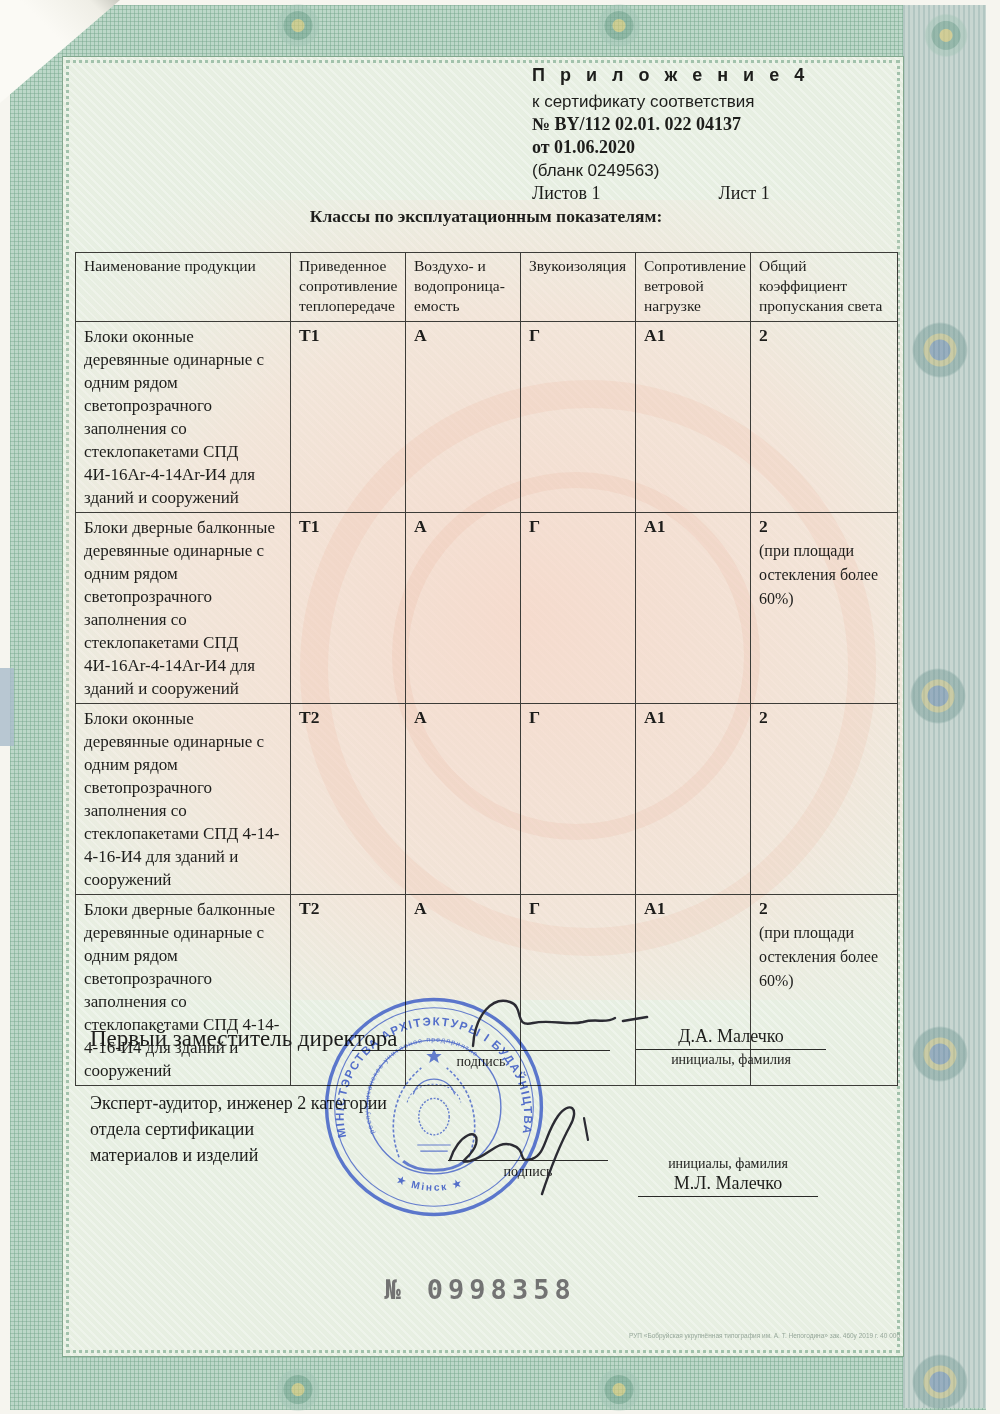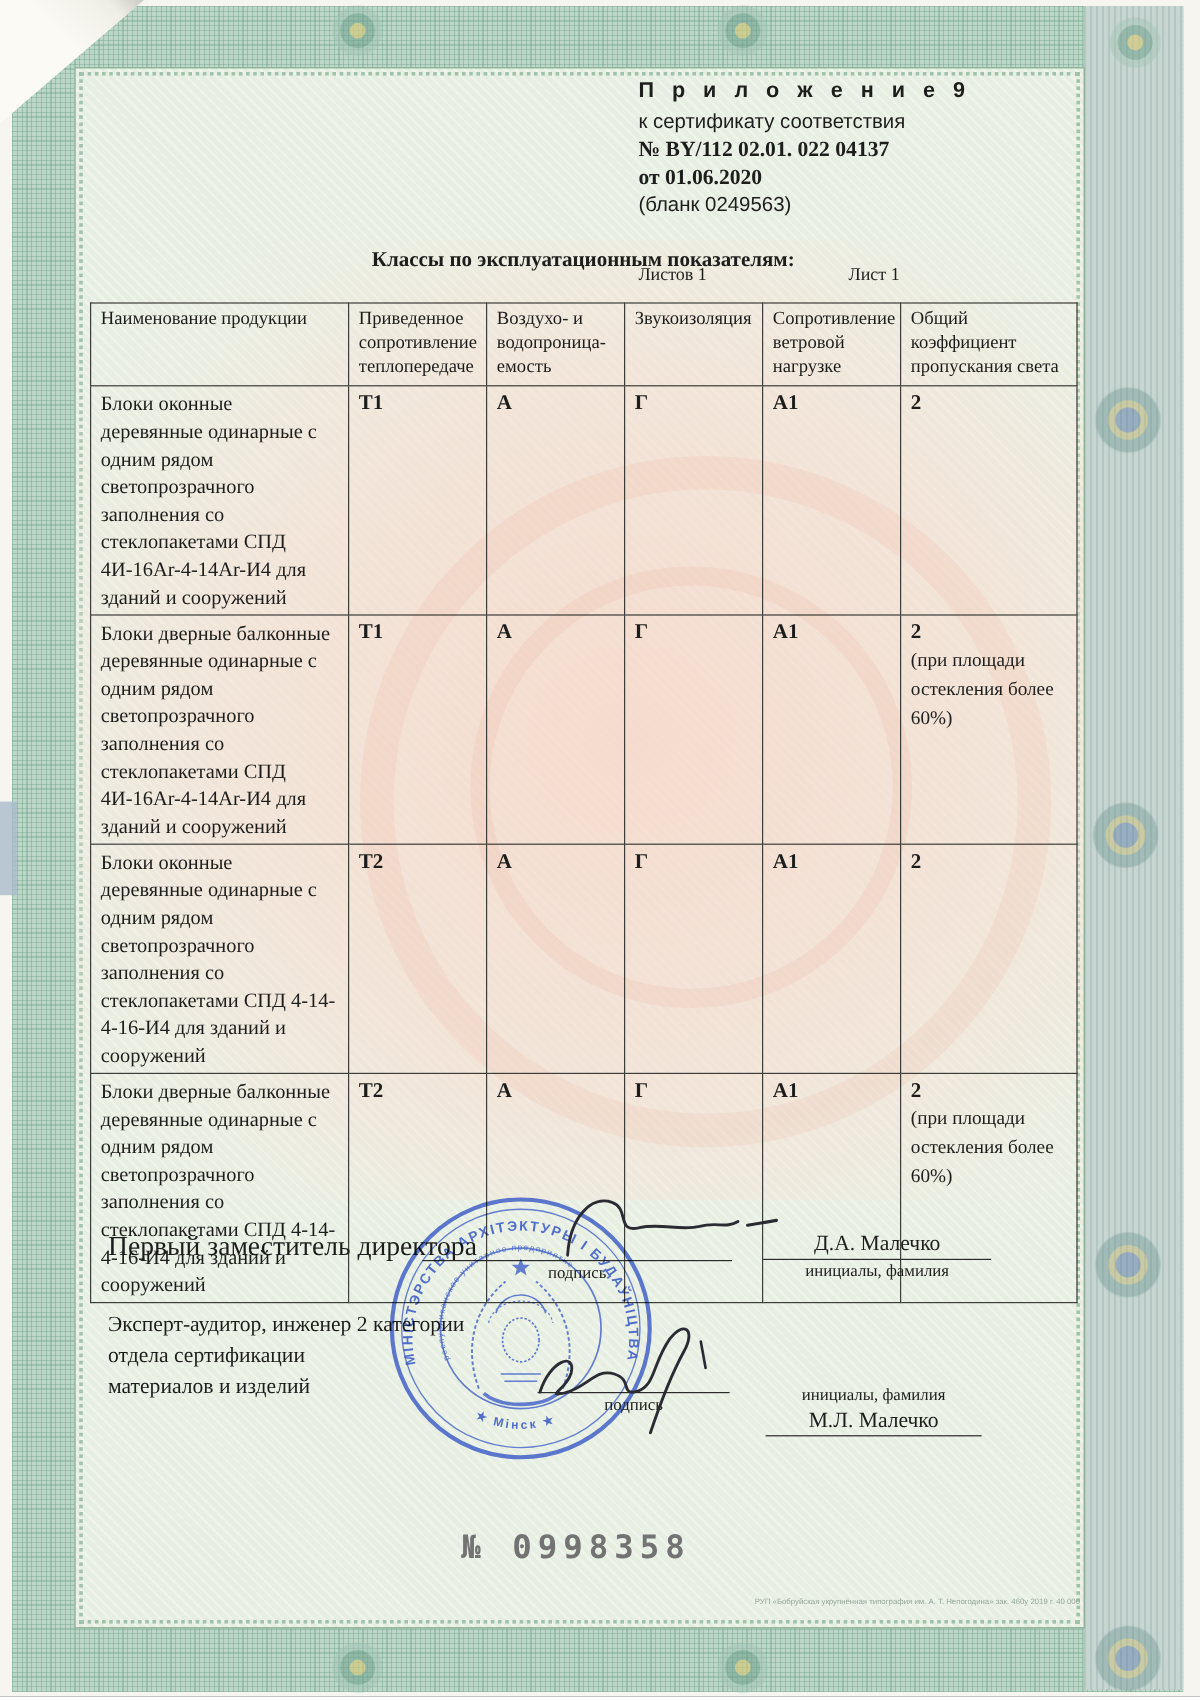--- a/index.html
+++ b/index.html
@@ -39,21 +39,21 @@
         background:radial-gradient(circle at 50% 50%, rgba(80,115,165,.40) 0 10px,
                    rgba(205,185,95,.38) 11px 16px, rgba(110,150,145,.42) 17px 26px, transparent 28px);}
   .leftmark{position:absolute;left:0;top:668px;width:14px;height:78px;background:#a9bccb;z-index:2;opacity:.8;}
   
   .content{position:absolute;inset:0;z-index:4;}
   .hdr{position:absolute;left:532px;top:64px;width:370px;line-height:23px;}
   .hdr .l1{font-family:"Liberation Sans",sans-serif;font-weight:bold;font-size:18px;letter-spacing:5px;}
   .hdr .l2{font-family:"Liberation Sans",sans-serif;font-size:17px;margin-top:3px;}
   .hdr .l3,.hdr .l4{font-weight:bold;font-size:18px;}
   .hdr .l5{font-family:"Liberation Sans",sans-serif;font-weight:normal;font-size:17px;}
-  .hdr .l6{font-size:15px;display:flex;margin-top:36px;}
+  .hdr .l6{font-size:18px;display:flex;}
   .hdr .l6 .sheet2{margin-left:118px;}
   .tbl-title{position:absolute;left:75px;top:206px;width:822px;text-align:center;
         font-weight:bold;font-size:17.5px;}
   table.cls{position:absolute;left:75px;top:252px;width:822px;border-collapse:collapse;
         table-layout:fixed;background:transparent;}
   table.cls th,table.cls td{border:1.4px solid #3c3c38;vertical-align:top;padding:3px 8px;}
   table.cls th{font-weight:normal;font-size:15.5px;text-align:left;line-height:20px;height:62px;}
   td.name{font-size:17px;line-height:23px;height:158px;}
   td.val{font-weight:bold;font-size:17.5px;padding-top:5px;}
   .valnote{font-weight:normal;font-size:16px;line-height:24px;margin-top:2px;}
@@ -101,21 +101,21 @@
     <div class="chain"></div>
   </div>
   <div class="pinkwash"></div>
   <div class="ring1"></div>
   <div class="ring2"></div>
   <div class="fold"></div>
 
   <div class="content">
 
     <div class="hdr">
-      <div class="l1">П р и л о ж е н и е   9</div>
+      <div class="l1">П р и л о ж е н и е   4</div>
       <div class="l2">к сертификату соответствия</div>
       <div class="l3">№  BY/112 02.01. 022 04137</div>
       <div class="l4">от  01.06.2020</div>
       <div class="l5">(бланк 0249563)</div>
       <div class="l6">
         <span>Листов 1</span>
         <span class="sheet2">Лист 1</span>
       </div>
     </div>
 

